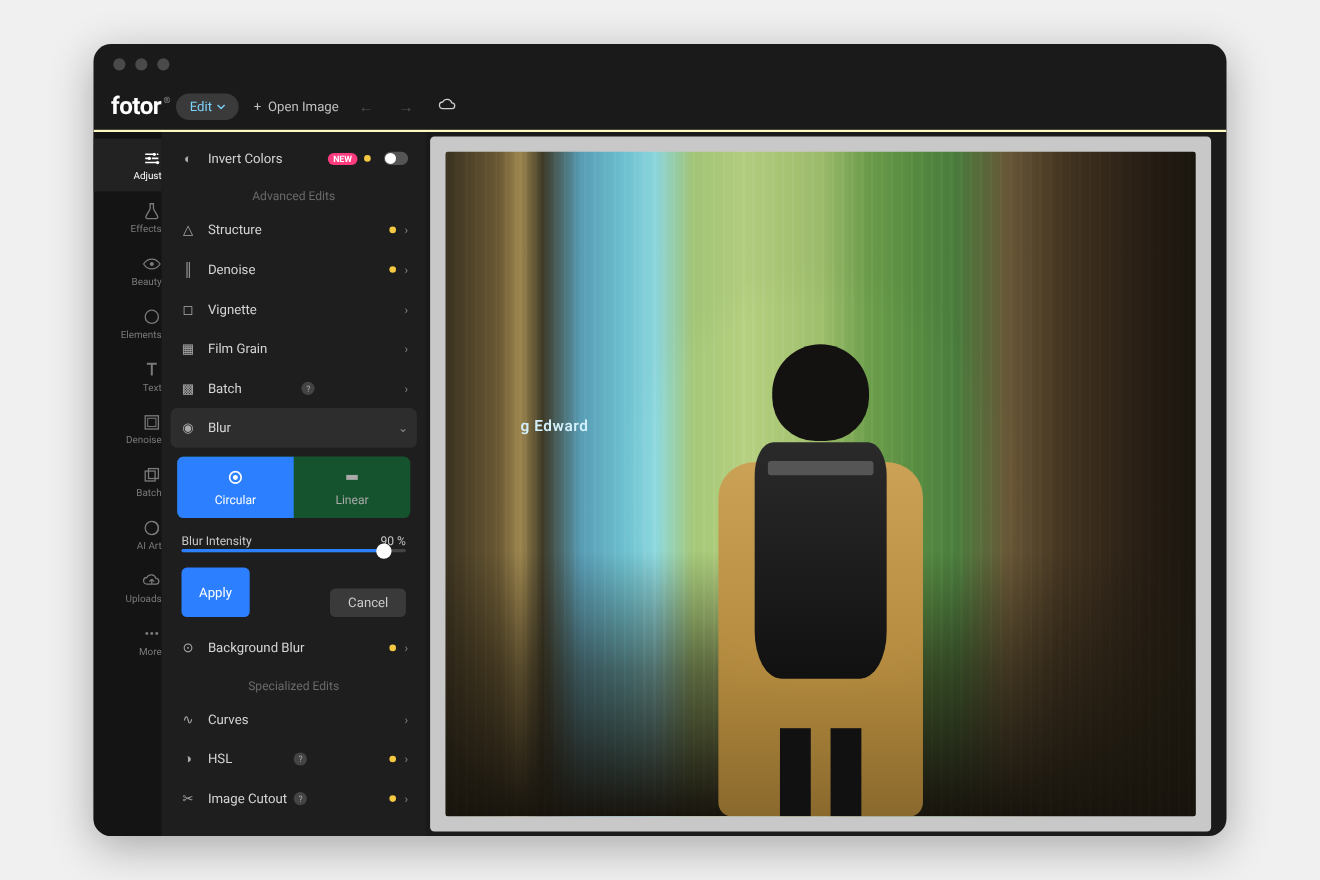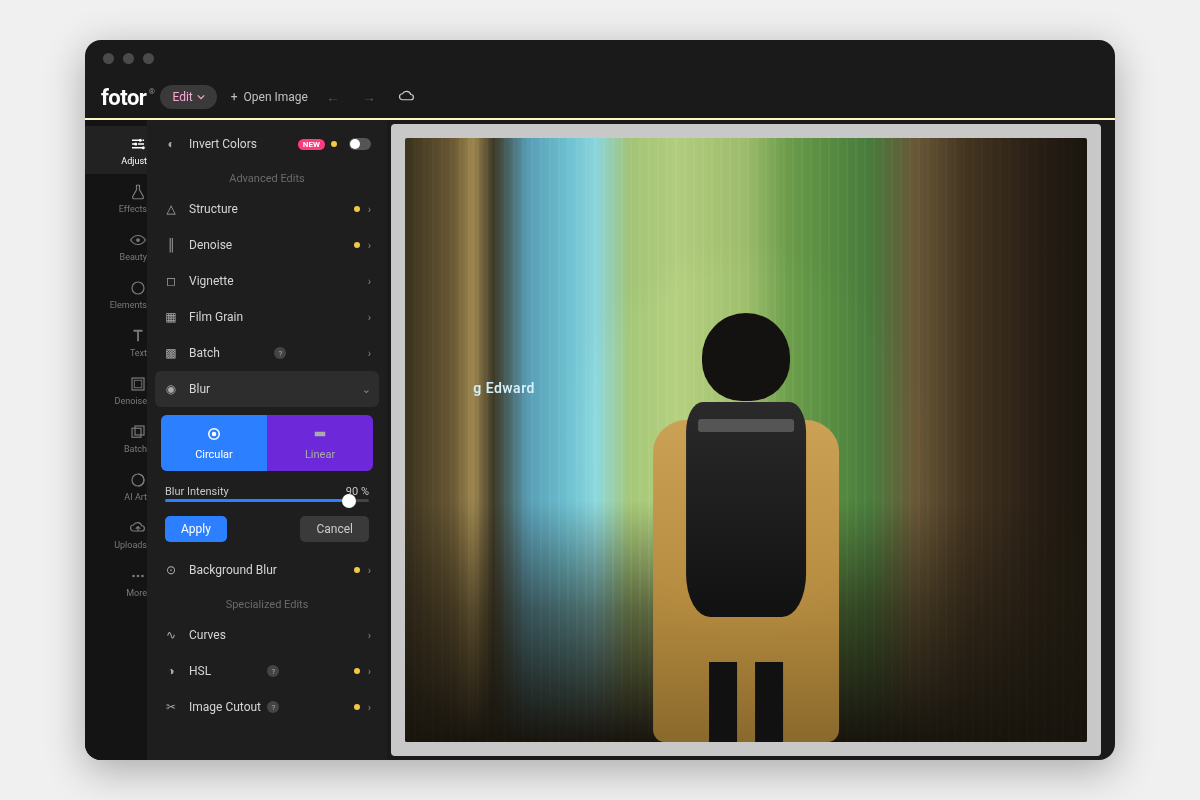--- a/index.html
+++ b/index.html
@@ -3,21 +3,21 @@
 <meta charset="utf-8">
 <style>
 * { margin: 0; padding: 0; box-sizing: border-box; font-family: -apple-system, BlinkMacSystemFont, "Segoe UI", Roboto, sans-serif; }
 body { background: #f0f0f0; display: flex; justify-content: center; align-items: center; height: 800px; width: 1200px; }
 .window { width: 1030px; height: 720px; background: #1a1a1a; border-radius: 16px; overflow: hidden; display: flex; flex-direction: column; box-shadow: 0 10px 40px rgba(0,0,0,0.3); }
 .titlebar { height: 36px; display: flex; align-items: center; padding-left: 18px; gap: 9px; }
 .dot { width: 11px; height: 11px; border-radius: 50%; background: #4a4a4a; }
 .topbar { height: 44px; display: flex; align-items: center; padding: 0 16px; gap: 14px; border-bottom: 2px solid #fef9c3; }
 .logo { color: #fff; font-weight: 700; font-size: 22px; letter-spacing: -0.5px; position: relative; }
 .logo sup { font-size: 8px; color: #888; position: absolute; top: 2px; right: -8px; }
-.edit-pill { background: #3a3a3a; color: #f9a8d4; font-size: 12px; padding: 5px 12px; border-radius: 14px; display: flex; align-items: center; gap: 4px; cursor: pointer; }
+.edit-pill { background: #3a3a3a; color: #7dd3fc; font-size: 12px; padding: 5px 12px; border-radius: 14px; display: flex; align-items: center; gap: 4px; cursor: pointer; }
 .top-btn { color: #c0c0c0; font-size: 12px; display: flex; align-items: center; gap: 6px; cursor: pointer; }
 .nav-icon { color: #555; cursor: pointer; padding: 4px; font-size: 14px; }
 .nav-icon.enabled { color: #ccc; }
 .content { flex: 1; display: flex; min-height: 0; }
 .sidebar { width: 62px; background: #141414; display: flex; flex-direction: column; align-items: center; padding-top: 6px; }
 .sb-item { width: 62px; height: 48px; display: flex; flex-direction: column; align-items: flex-end; justify-content: center; gap: 3px; cursor: pointer; color: #7a7a7a; }
 .sb-item.active { background: #222; color: #fff; }
 .sb-item svg { width: 18px; height: 18px; }
 .sb-label { font-size: 9px; }
 .panel { width: 240px; background: #1e1e1e; overflow-y: auto; padding: 6px 8px 10px 8px; }
@@ -26,33 +26,33 @@
 .row.selected { background: #2d2d2d; }
 .row-icon { width: 16px; height: 16px; margin-right: 10px; display: flex; align-items: center; justify-content: center; color: #aaa; }
 .row-label { flex: 1; }
 .row-badge-new { background: #ff3b7f; color: #fff; font-size: 8px; font-weight: 700; padding: 1px 5px; border-radius: 7px; margin-right: 6px; }
 .row-dot { width: 6px; height: 6px; border-radius: 50%; background: #f5c842; margin-right: 8px; }
 .row-chev { color: #888; font-size: 11px; }
 .toggle { width: 22px; height: 12px; background: #555; border-radius: 6px; position: relative; margin-left: 4px; }
 .toggle::after { content: ""; position: absolute; width: 10px; height: 10px; background: #fff; border-radius: 50%; top: 1px; left: 1px; }
 .section-title { color: #6a6a6a; font-size: 11px; text-align: center; padding: 10px 0 6px; }
 .help-q { width: 12px; height: 12px; border-radius: 50%; background: #444; color: #aaa; font-size: 8px; display: inline-flex; align-items: center; justify-content: center; margin-left: 4px; }
-.blur-tabs { display: flex; gap: 0; margin: 8px 6px; background: #6d28d9; border-radius: 6px; overflow: hidden; height: 56px; }
+.blur-tabs { display: flex; gap: 0; margin: 8px 6px; background: #14532d; border-radius: 6px; overflow: hidden; height: 56px; }
 .blur-tab { flex: 1; display: flex; flex-direction: column; align-items: center; justify-content: center; gap: 5px; font-size: 11px; color: #aaa; cursor: pointer; }
 .blur-tab.active { background: #2c7fff; color: #fff; }
 .blur-tab svg { width: 18px; height: 18px; }
 .slider-block { padding: 6px 10px 10px; }
 .slider-header { display: flex; justify-content: space-between; color: #c8c8c8; font-size: 11px; margin-bottom: 1px; }
 .slider-track { height: 3px; background: #444; border-radius: 2px; position: relative; }
 .slider-fill { position: absolute; height: 100%; background: #2c7fff; border-radius: 2px; }
 .slider-thumb { position: absolute; width: 14px; height: 14px; background: #fff; border-radius: 50%; top: 50%; transform: translate(-50%, -50%); }
 .btn-row { display: flex; gap: 8px; padding: 4px 10px 10px; justify-content: space-between; }
 .btn { padding: 6px 16px; border-radius: 5px; font-size: 12px; cursor: pointer; border: none; }
 .btn-primary { background: #2c7fff; color: #fff; }
-.btn-secondary { background: #3a3a3a; color: #ccc; }
+.btn-secondary { background: #3a3a3a; color: #ccc; margin-top: 19px; }
 .canvas-area { flex: 1; display: flex; align-items: center; justify-content: center; padding: 4px 14px 4px 4px; }
 .canvas-frame { width: 100%; height: 100%; background: #c8c8c8; border-radius: 4px; padding: 14px; }
 .canvas-img { width: 100%; height: 100%; border-radius: 2px; background:
   linear-gradient(90deg,
     #3a3220 0%, #6b5a35 7%, #a08850 10%, #3e3a28 13%,
     #5a9fb8 18%, #70c5d5 24%, #8dd9df 28%, #a5c878 33%,
     #b5d080 40%, #9fbf6d 50%, #6e9f4d 56%, #5a8e42 62%,
     #4a7d3e 68%, #6a5838 75%, #453622 82%, #2a2015 92%, #1a150e 100%);
   position: relative; overflow: hidden; }
 .canvas-img::before { content: ""; position: absolute; inset: 0; background: linear-gradient(0deg, #18140d 0%, rgba(30,25,15,0.55) 22%, transparent 40%); }

